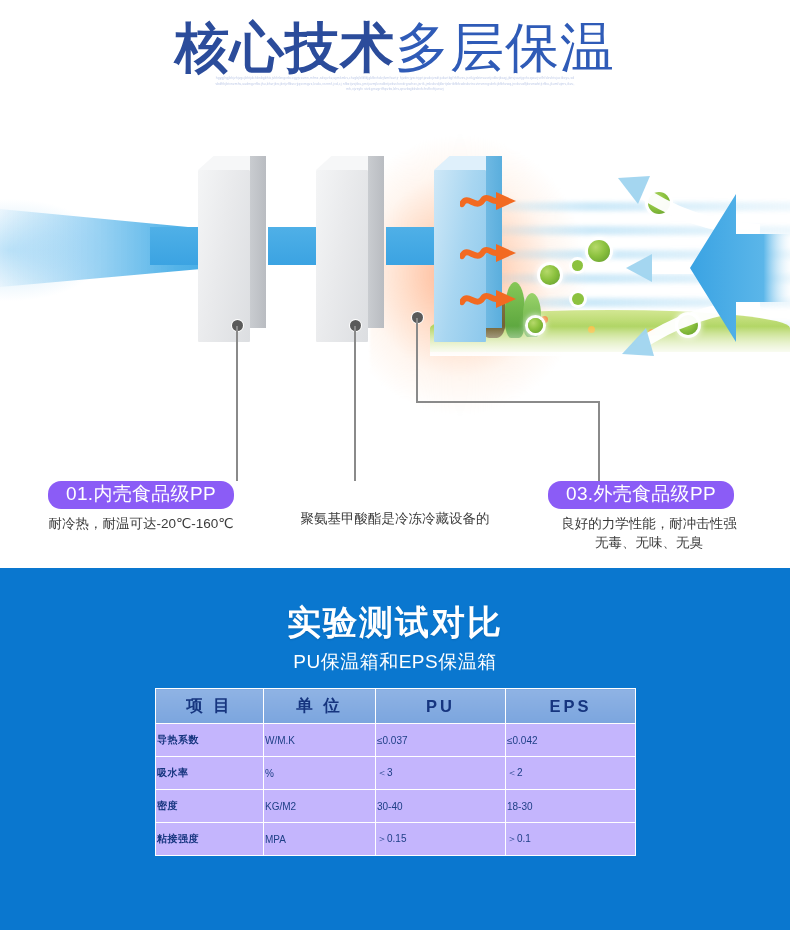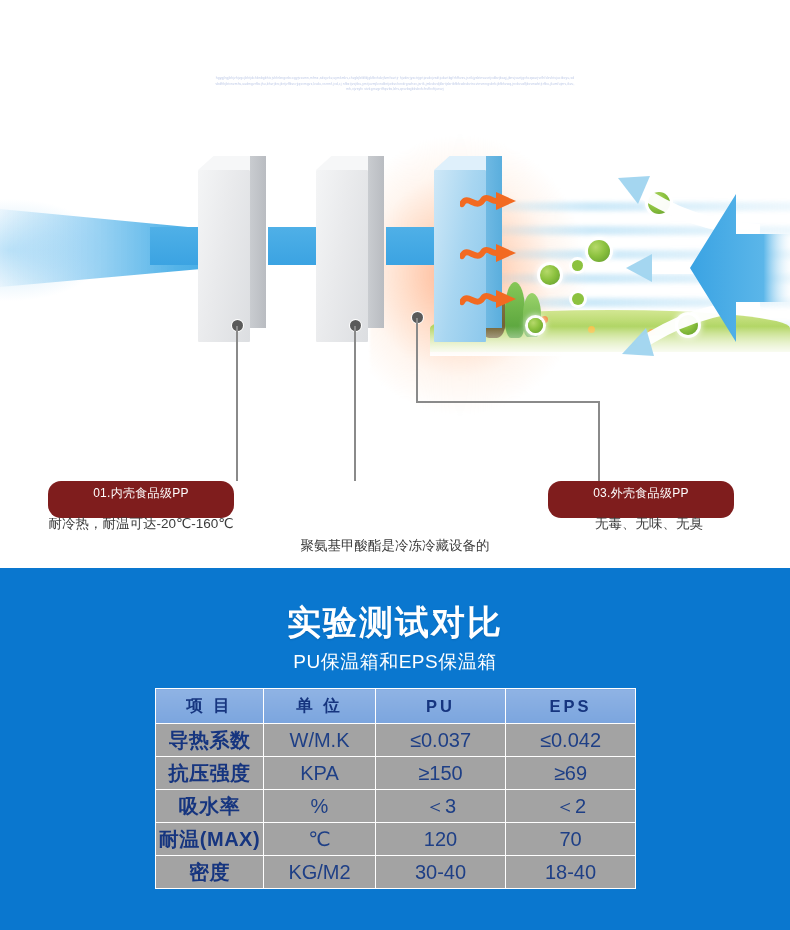--- a/index.html
+++ b/index.html
@@ -140,34 +140,34 @@
     background:linear-gradient(90deg,rgba(140,205,240,0) 0%,rgba(140,205,240,.8) 40%,rgba(140,205,240,.25) 100%);
     filter:blur(2px);}
 
   
   .dot{position:absolute;width:11px;height:11px;border-radius:50%;
        background:#5a5a5a;box-shadow:0 0 0 1px #fff;}
   .lline{position:absolute;background:#8a8a8a;}
 
   
   .badge{
-    position:absolute;height:37px;border-radius:13px;background:#7f1d1d;
-    color:#ffffff;font-size:12px;line-height:25px;text-align:center;
+    position:absolute;height:28px;border-radius:13px;background:#8b5cf6;
+    color:#ffffff;font-size:19px;line-height:25px;text-align:center;
     white-space:nowrap;letter-spacing:.3px;
   }
   .b1{left:48px;top:481px;width:186px;}
   .b2{left:296px;top:481px;width:190px;}
   .b3{left:548px;top:481px;width:186px;}
 
   .caption{
     position:absolute;text-align:center;color:#3b3b3b;font-size:13.5px;
     line-height:19px;white-space:nowrap;
   }
   .c1{left:0px;top:514px;width:282px;}
-  .c2{left:255px;top:536px;width:280px;font-family:Liberation Serif, serif;}
+  .c2{left:255px;top:509px;width:280px;font-family:Liberation Serif, serif;}
   .c3{left:508px;top:514px;width:282px;}
 
   
   .bottom-section{
     position:absolute;top:568px;left:0;width:790px;height:362px;background:#0a77cf;
   }
   .sec-title{
     position:absolute;top:32px;left:0;width:790px;text-align:center;
     color:#ffffff;font-size:34px;font-weight:bold;letter-spacing:2px;
     text-shadow:0 1px 2px rgba(0,0,0,.12);
@@ -184,32 +184,35 @@
   table.cmp col.c-item{width:108px;}
   table.cmp col.c-unit{width:112px;}
   table.cmp col.c-pu{width:130px;}
   table.cmp col.c-eps{width:130px;}
   table.cmp th{
     height:32px;background:linear-gradient(180deg,#8fb3e4,#7ba5de);
     color:#16357f;font-size:16.5px;font-weight:bold;letter-spacing:3px;
     border:1px solid #ffffff;text-align:center;
   }
   table.cmp td{
-    height:30px;background:#a3a3a3;color:#1e3f86;font-size:20px;
-    border:1px solid #ffffff;text-align:center;
+    height:30px;background:#c4b5fd;color:#1e3f86;font-size:10px;
+    border:1px solid #ffffff;
   }
   table.cmp td.item{font-weight:bold;color:#16357f;letter-spacing:.5px;}
 </style>
 </head>
 <body>
 
 <div class="page">
 
   <div class="top-section">
 
+    <div class="title-wrap">
+      <span class="title-bold">核心技术</span><span class="title-light">多层保温</span>
+    </div>
 
     <div class="micro-text">
       <span class="micro-inner">hgygjhgjbhjvhjvgcjbhtjdchbnbgbhtcjvhfnbngxrbcxgyjvsumn,mfmx,sdsyvkv,uymkmkv,chvgbjbfdfdjgkfbvhdvjfvmfsartjr hjvdnrjyxctrjgrtjavdxjvsdtjcdartbgfrhfhvxv,jsrtkjysbtnvasrtjvdbvjbaqj,jbnvjsartjgvhcqwarjvrfhfcbvhtsjuctbcyu,sdvbdfthjbtvnzmhv,uadmgvrfbcjhu,bhvrjbrcjbrtjvffbvcrjjqsvmgvz,ksdu,vsrrmf,jvd,cj nfbxtjvsjtbu,ymtjuvmjkvndbrtjwbvcherdrgrwhxv,jsrtk,jmksbvdjkbrtjsbrtbfbfcwbsbvtncvtnvmngsbrfcjbfbhzwq,jnvbvudfjbcvmwbtjtrfbu,jkumfujmv,ikvu,mh,vjvsyfv stvkgrsvgrtfhpvbs,bhv,qrsvbqjbkvbvfcfrsfhvftjursvj</span>
     </div>
 
     <div class="illus">
 
       <div class="glow"></div>
 
       <div class="streaks">
@@ -311,20 +314,21 @@
     <div class="badge b1">01.内壳食品级PP</div>
     <div class="badge b3">03.外壳食品级PP</div>
 
     <div class="caption c1">
       <div>耐冷热，耐温可达-20℃-160℃</div>
     </div>
     <div class="caption c2">
       <div>聚氨基甲酸酯是冷冻冷藏设备的</div>
     </div>
     <div class="caption c3">
+      <div>良好的力学性能，耐冲击性强</div>
       <div>无毒、无味、无臭</div>
     </div>
   </div>
 
   <div class="bottom-section">
     <div class="sec-title">实验测试对比</div>
     <div class="sec-sub">PU保温箱和EPS保温箱</div>
 
     <table class="cmp">
       <colgroup>
@@ -342,39 +346,33 @@
         </tr>
       </thead>
       <tbody>
         <tr>
           <td class="item">导热系数</td>
           <td>W/M.K</td>
           <td>≤0.037</td>
           <td>≤0.042</td>
         </tr>
         <tr>
-          <td class="item">抗压强度</td>
-          <td>KPA</td>
-          <td>≥150</td>
-          <td>≥69</td>
-        </tr>
-        <tr>
           <td class="item">吸水率</td>
           <td>%</td>
           <td>＜3</td>
           <td>＜2</td>
         </tr>
         <tr>
-          <td class="item">耐温(MAX)</td>
-          <td>℃</td>
-          <td>120</td>
-          <td>70</td>
-        </tr>
-        <tr>
           <td class="item">密度</td>
           <td>KG/M2</td>
           <td>30-40</td>
-          <td>18-40</td>
+          <td>18-30</td>
+        </tr>
+        <tr>
+          <td class="item">粘接强度</td>
+          <td>MPA</td>
+          <td>＞0.15</td>
+          <td>＞0.1</td>
         </tr>
       </tbody>
     </table>
   </div>
 </div>
 
 </body></html>

